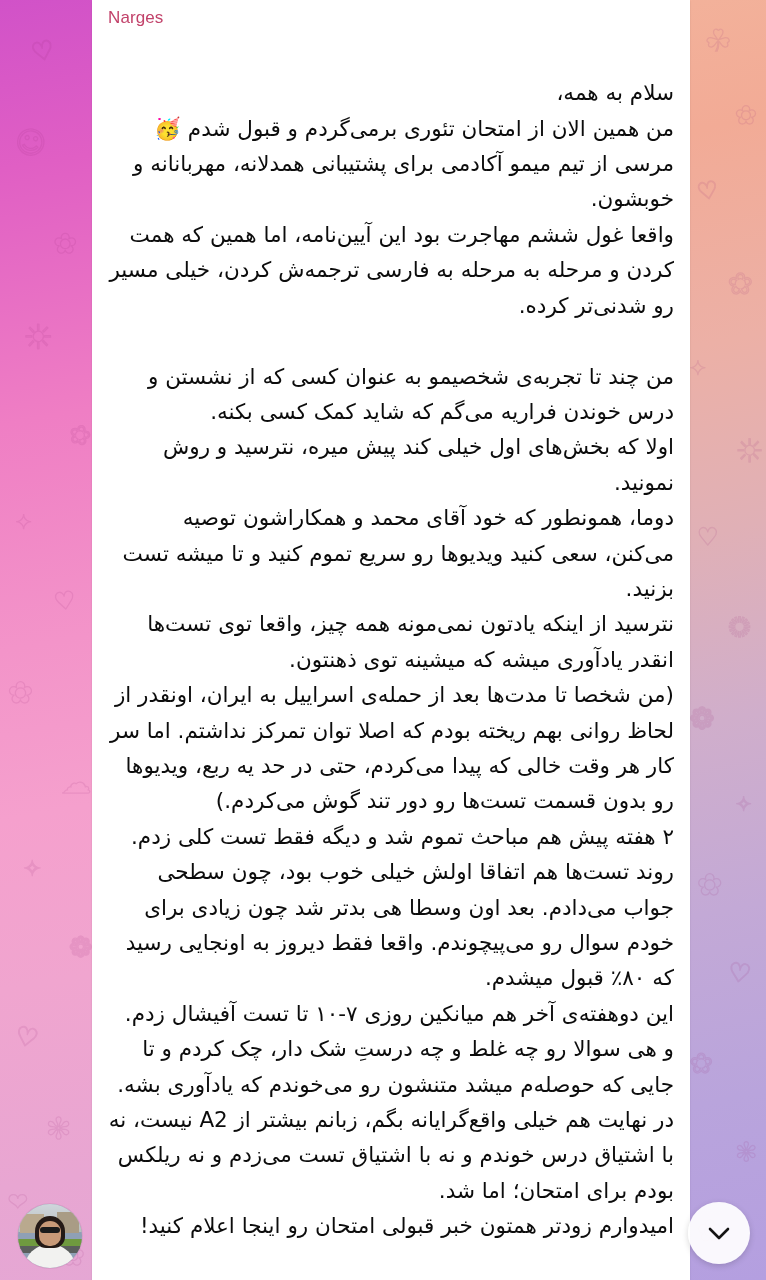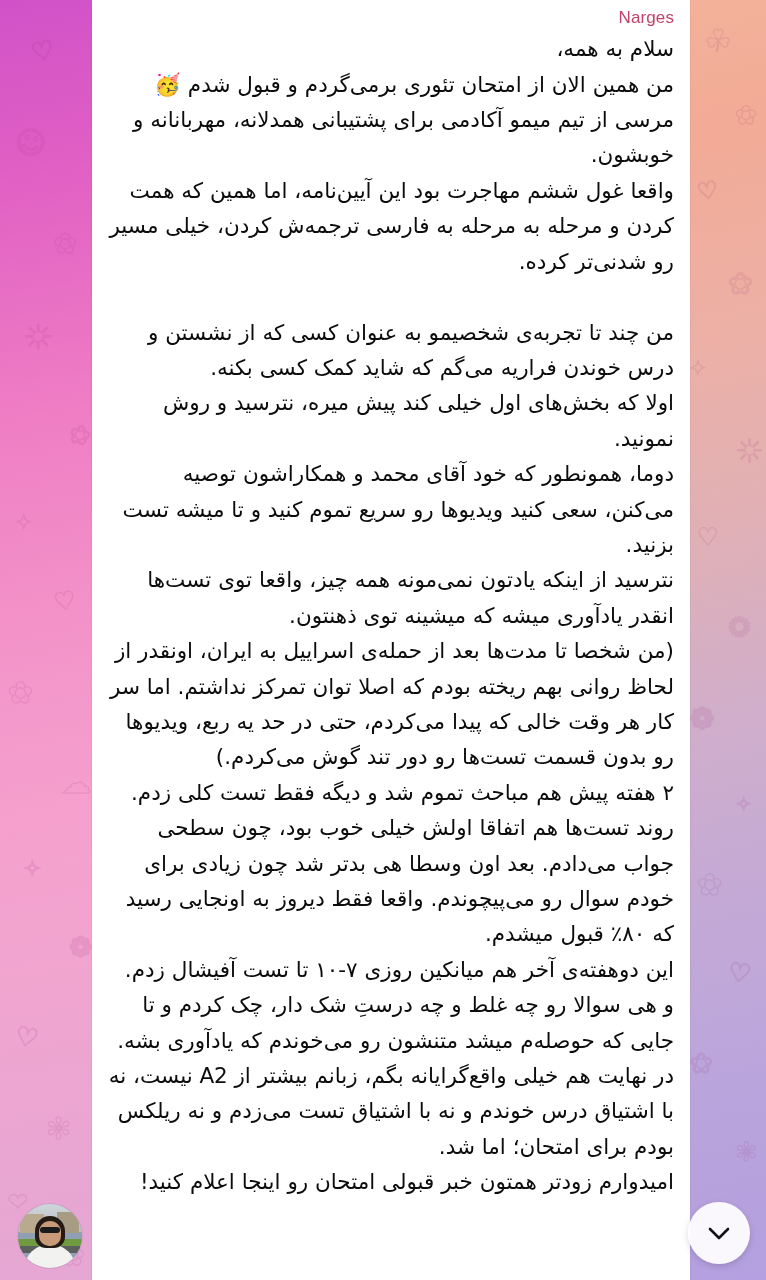--- a/index.html
+++ b/index.html
@@ -69,39 +69,40 @@
     min-height:1295px;
     background:#ffffff;
     border-radius:0 0 14px 14px;
     box-shadow:0 1px 2px rgba(0,0,0,.12);
     padding:7px 16px 12px 16px;
     overflow:hidden;
   }
   #sender-name {
     font-family:"Liberation Sans", sans-serif;
     direction:ltr;
-    text-align:right;
+    text-align:left;
     font-size:17px;
     font-weight:500;
     color:#c2426a;
     letter-spacing:.1px;
     line-height:1.25;
     padding-bottom:1px;
   }
   #message-text {
     direction:rtl;
     text-align:right;
     font-family:"DejaVu Sans", sans-serif;
     font-size:21.5px;
     line-height:35.4px;
     color:#0c0c0c;
     white-space:pre-wrap;
     word-wrap:break-word;
     letter-spacing:-.1px;
     padding-top:2px;
+    margin-top:44px;
   }
 
   
   #avatar {
     position:absolute;
     left:18px; bottom:12px;
     width:64px; height:64px;
     border-radius:50%;
     overflow:hidden;
     background:#8fa0b5;

